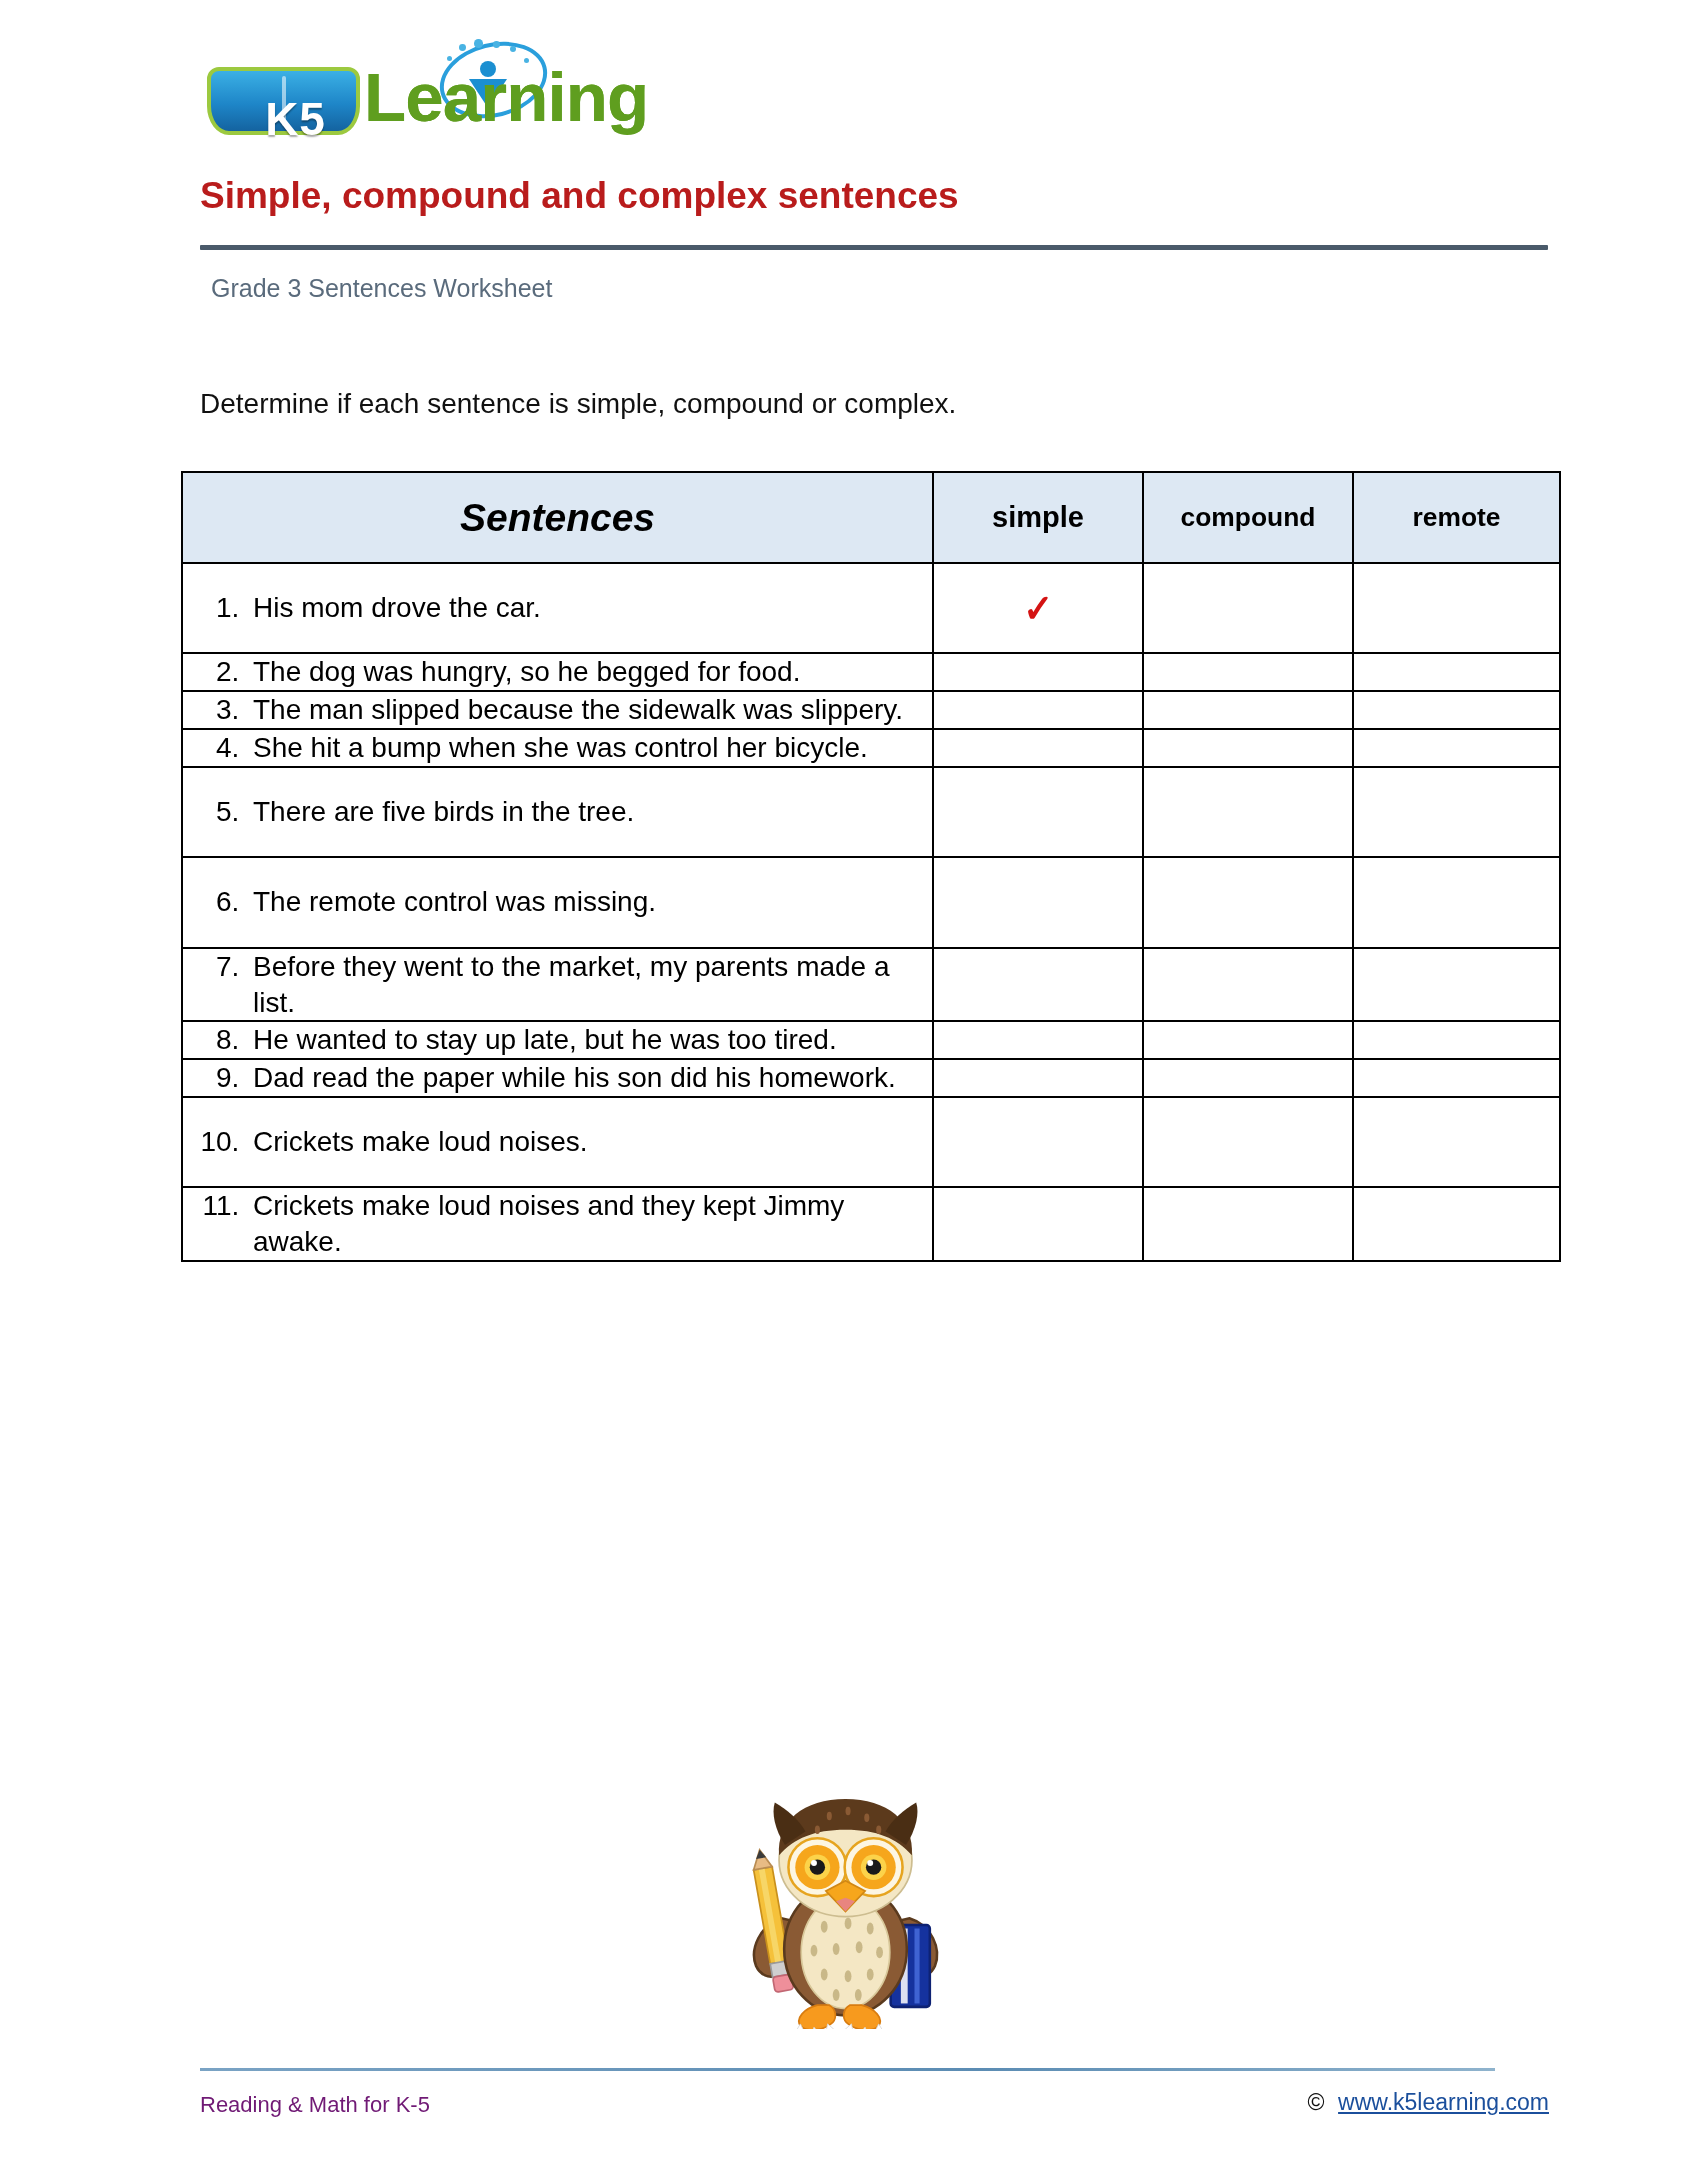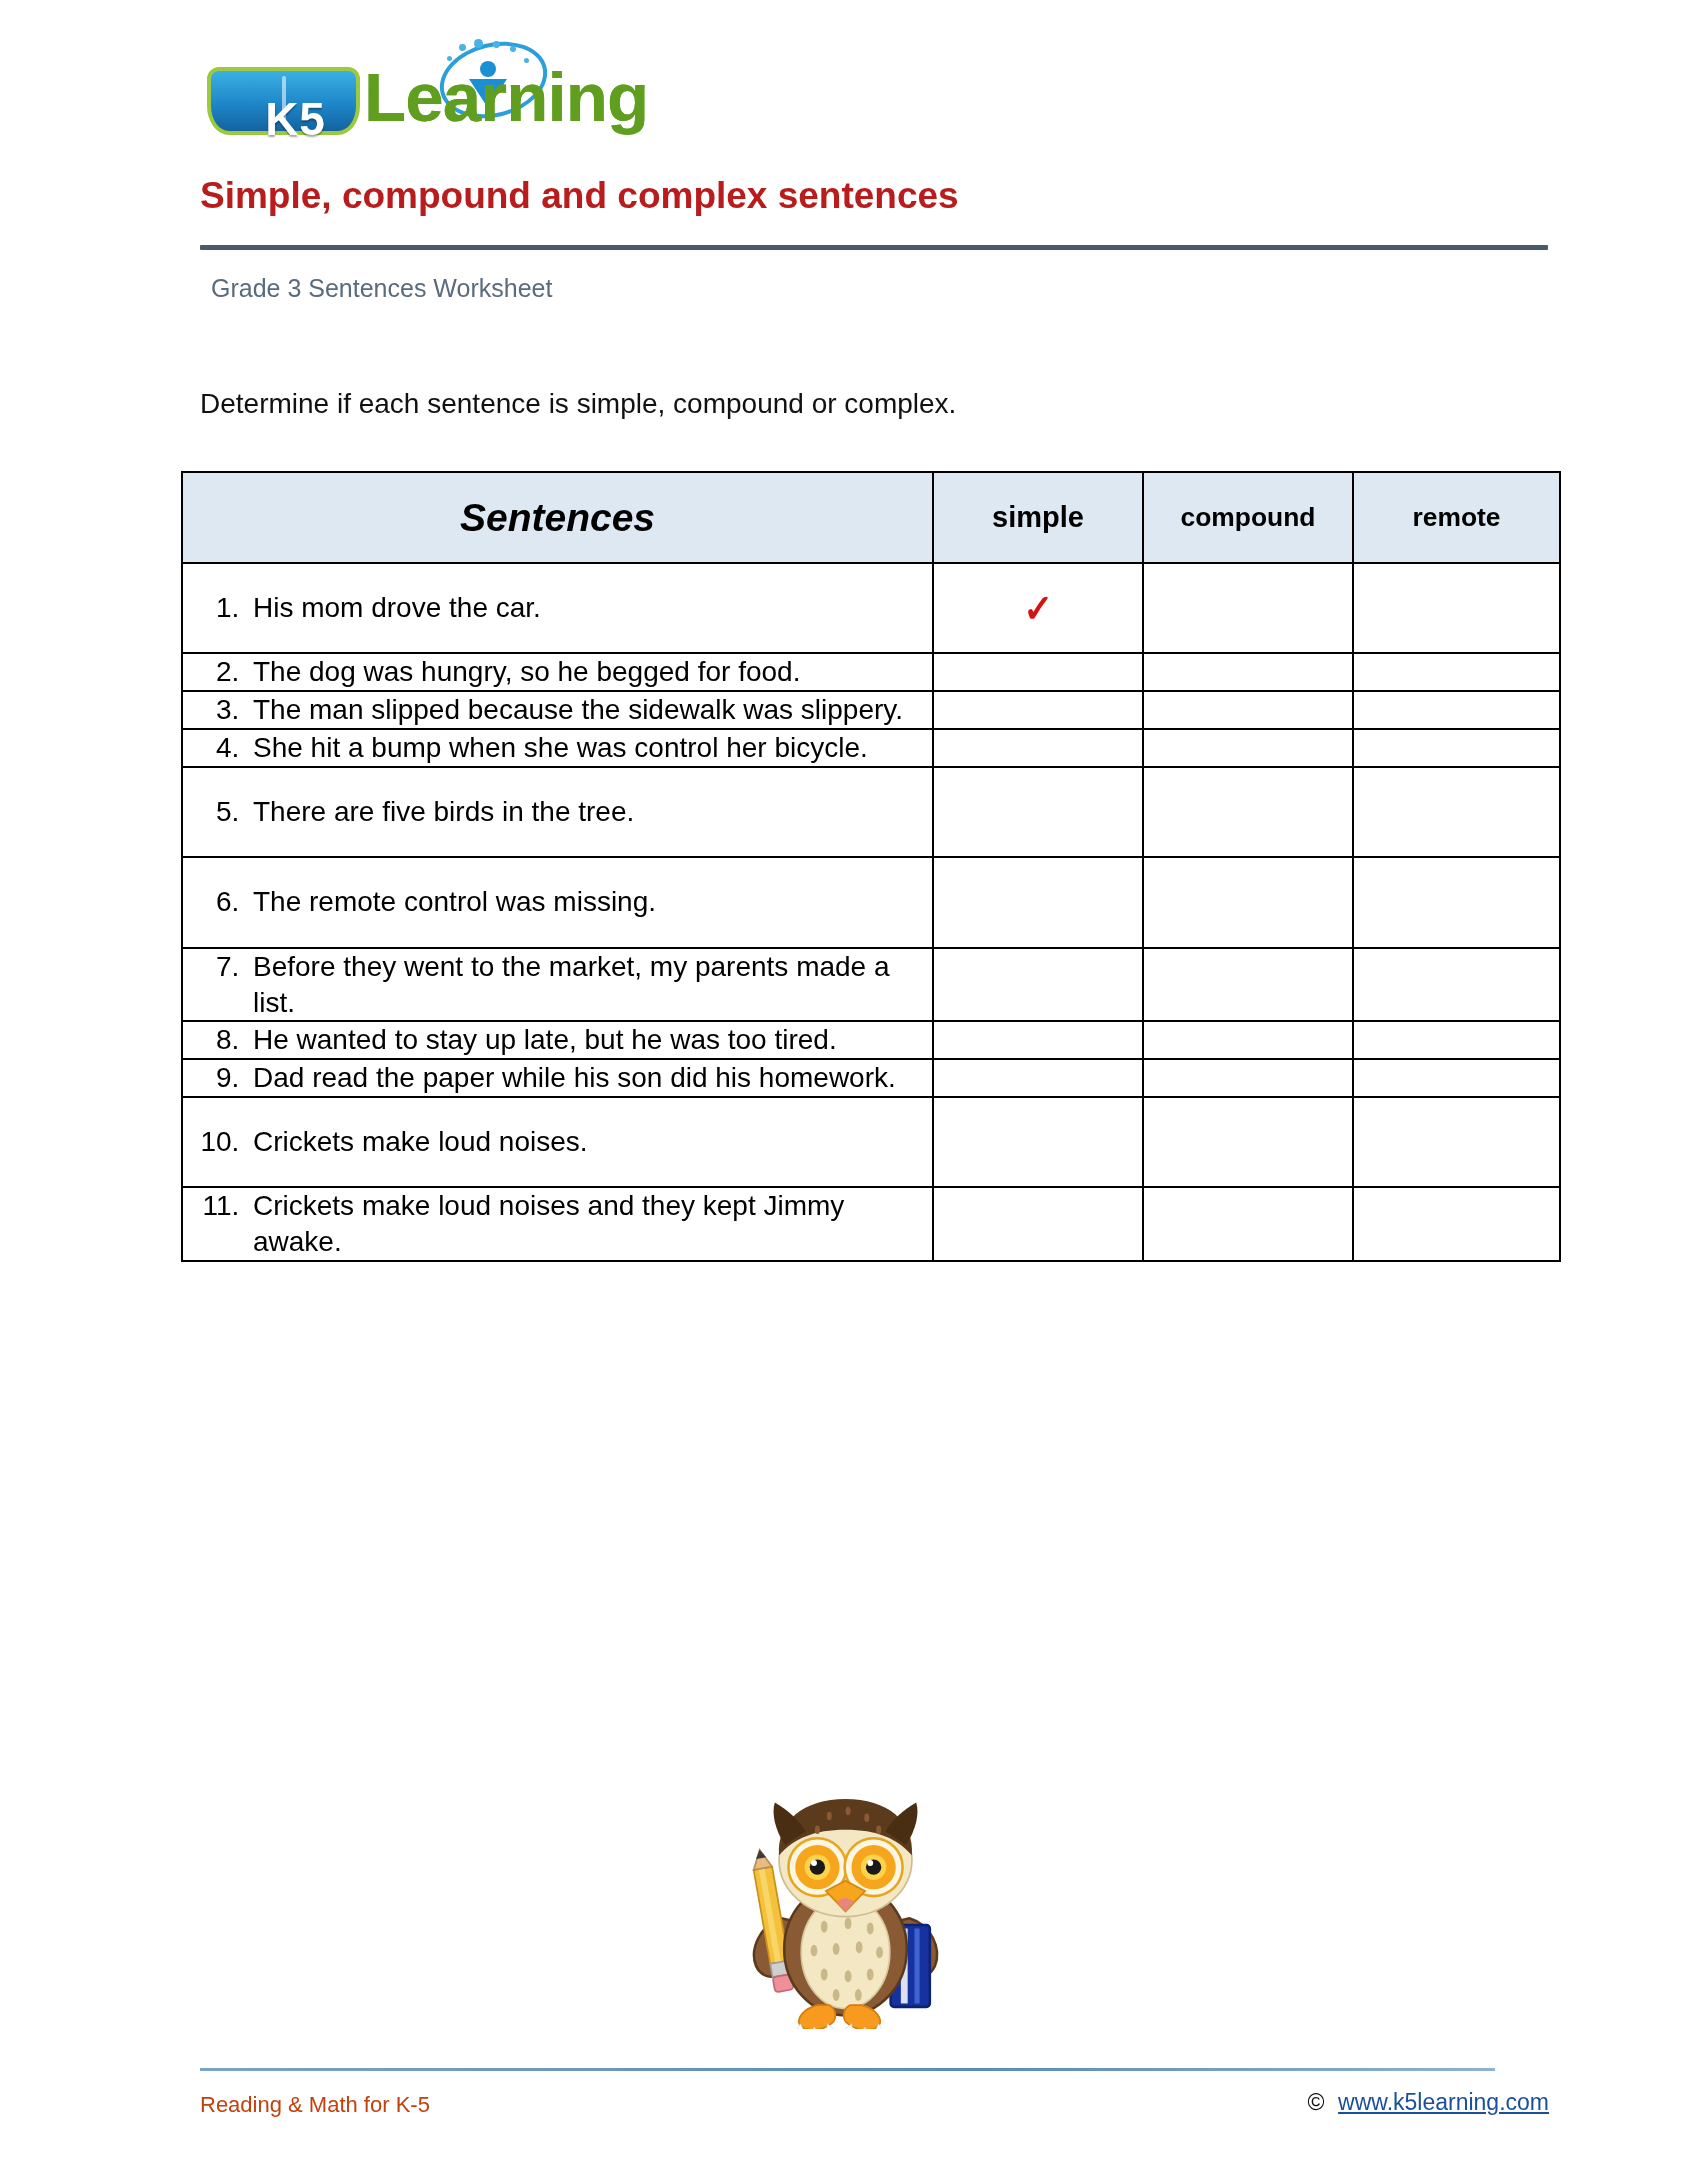--- a/index.html
+++ b/index.html
@@ -245,21 +245,21 @@
     top: 2068px;
     width: 1295px;
     height: 2.6px;
     background: linear-gradient(90deg, #7aa3c4 0%, #5b8cb3 60%, #8fb3cd 100%);
   }
   .footer-left {
     position: absolute;
     left: 200px;
     top: 2092px;
     font-size: 22px;
-    color: #c2410c;
+    color: #701a75;
     white-space: nowrap;
   }
   .footer-right {
     position: absolute;
     right: 136px;
     top: 2089px;
     font-size: 22px;
     color: #1a1a1a;
     white-space: nowrap;
     display: flex;

